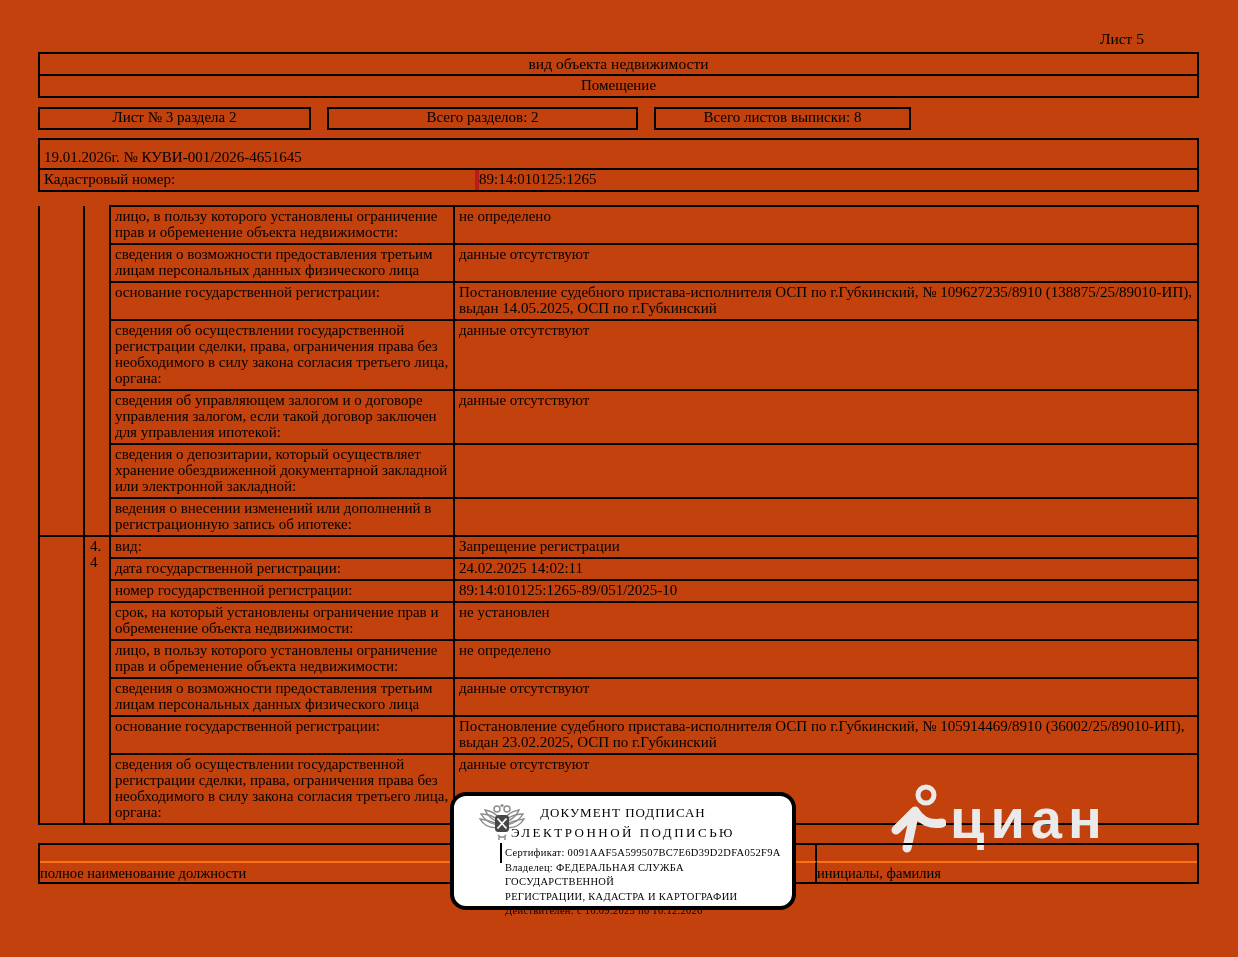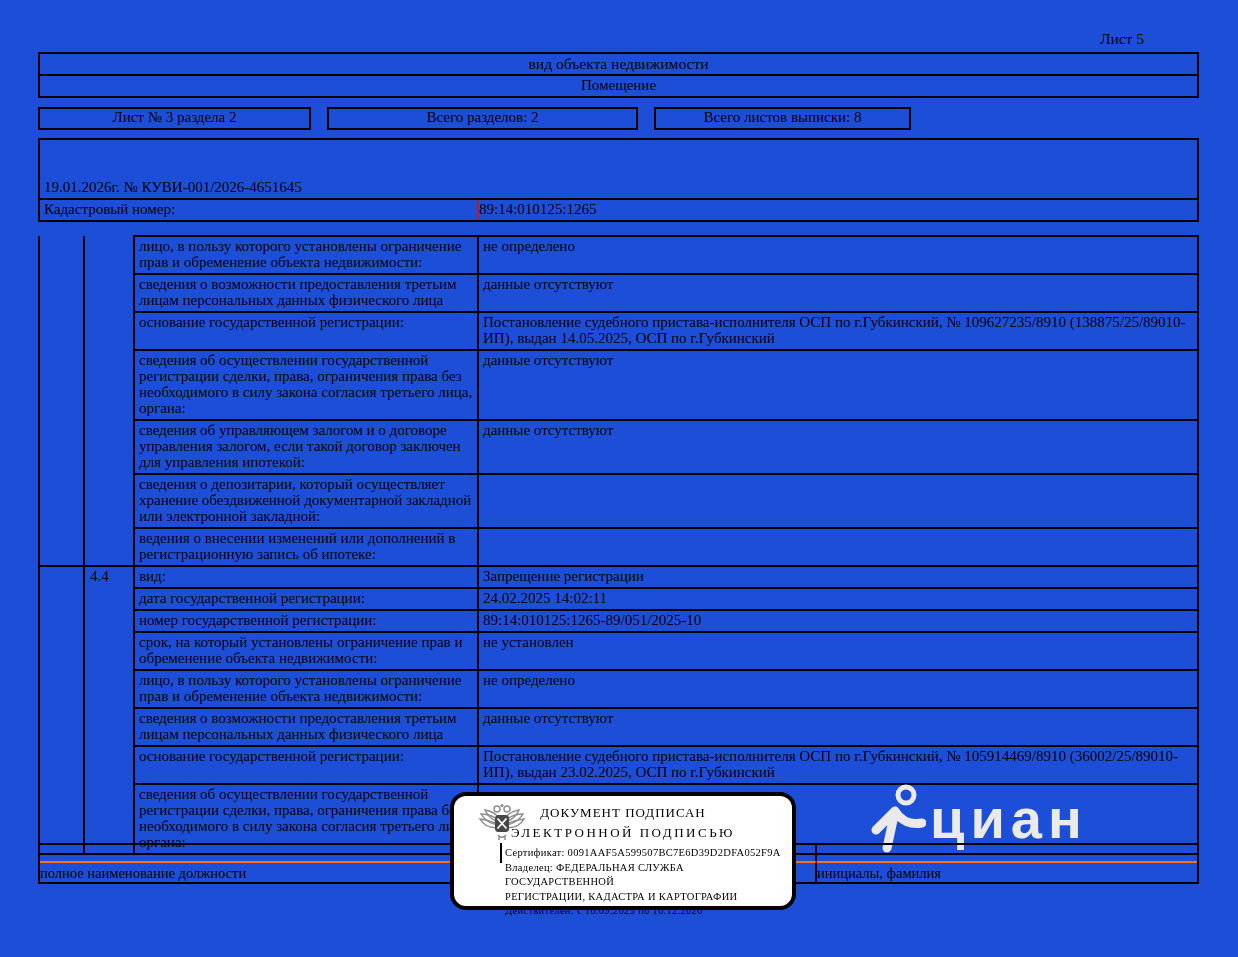--- a/index.html
+++ b/index.html
@@ -2,54 +2,54 @@
 <html lang="ru"><head>
 <meta charset="utf-8">
 <style>
   * { margin:0; padding:0; box-sizing:border-box; }
   html,body { background:#ffffff; }
   body {
     width:1238px; height:957px;
     font-family:"Liberation Serif", serif;
     color:#000;
   }
-  .page { position:relative; width:1238px; height:957px; background:#1d4ed8; overflow:hidden; }
+  .page { position:relative; width:1238px; height:957px; background:#c2410c; overflow:hidden; }
 
   .sheet-label { position:absolute; top:30px; right:94px; font-size:15.5px; }
 
   .content { position:absolute; left:38px; top:52px; width:1161px; }
 
   
   .header-box { border:2px solid #000; }
   .header-box .hrow { text-align:center; padding:1px 0 2px; font-size:15.5px; line-height:17px; }
   .header-box .hrow + .hrow { border-top:2px solid #000; font-size:15px; }
 
   
   .cells-row { display:grid; grid-template-columns:273px 311px 257px 1fr; column-gap:16px; margin-top:9px; }
   .cells-row .cell { border:2px solid #000; text-align:center; font-size:15px; padding:0 0 2px; line-height:17px; }
 
   
   .doc-box { border:2px solid #000; margin-top:8px; }
-  .doc-number { padding:0 4px 2px; font-size:15px; line-height:18px; border-bottom:2px solid #000;margin-top:38px; }
+  .doc-number { padding:8px 4px 2px; font-size:15px; line-height:18px; border-bottom:2px solid #000; }
   .cad-row { display:grid; grid-template-columns:439px 1fr; }
-  .cad-label { padding:0 4px 2px; font-size:15px; line-height:18px; border-right:2px solid #b91c1c; }
+  .cad-label { padding:0 4px 2px; font-size:15px; line-height:18px; border-right:4px solid #b91c1c; }
   .cad-value { padding:0 0 2px; font-size:15px; line-height:18px; }
 
   
   .main-table { border-collapse:collapse; table-layout:fixed; width:1161px; margin-top:13px; }
   .main-table td { font-size:15px; line-height:16px; vertical-align:top; padding:1px 4px 3px; word-wrap:break-word; }
   .main-table td.c1 { width:45px; border-left:2px solid #000; border-right:2px solid #000; }
-  .main-table td.c2 { width:50px; border-right:2px solid #000; padding-left:5px;margin-left:32px; }
+  .main-table td.c2 { width:26px; border-right:2px solid #000; padding-left:5px;margin-left:32px; }
   .main-table td.sec-start { border-top:2px solid #000; }
   .main-table td.sec-end { border-bottom:2px solid #000; }
   .main-table td.lbl { width:344px; border:2px solid #000; }
   .main-table td.val { border:2px solid #000; }
 
   
-  .watermark { position:absolute; left:868px; top:784px; display:flex; align-items:flex-start; z-index:0; }
+  .watermark { position:absolute; left:888px; top:784px; display:flex; align-items:flex-start; z-index:0; }
   .wm-text { font-family:"Liberation Sans", sans-serif; font-weight:bold; font-size:56px; line-height:70px; letter-spacing:6px; color:#eaeaea; margin-left:4px; }
 
   
   .footer-grid {
     position:absolute; left:38px; top:843px; width:1161px;
     display:grid; grid-template-columns:450px 327px 1fr; grid-template-rows:16px 21px;
     border:2px solid #000; z-index:1; background:transparent;
   }
   .footer-grid .fcell { border-right:2px solid #000; }
   .footer-grid .fcell.last { border-right:none; }

